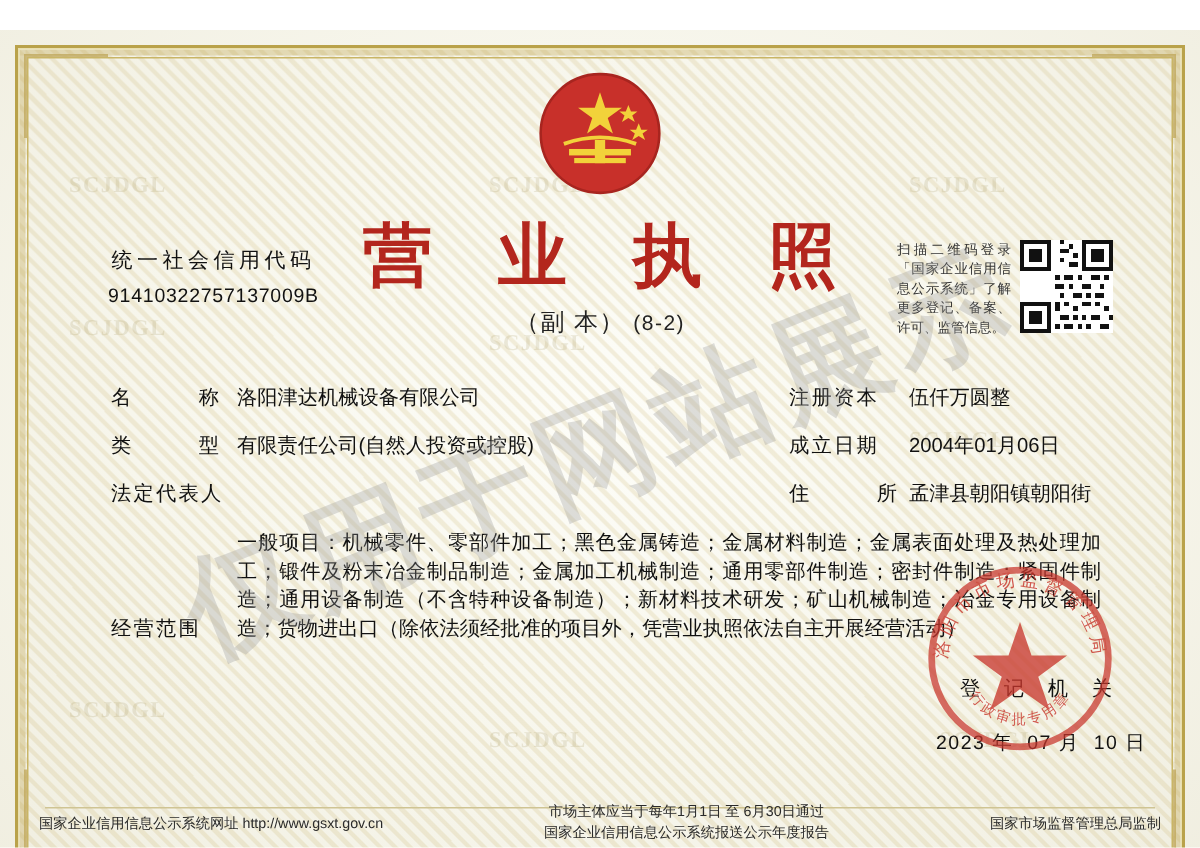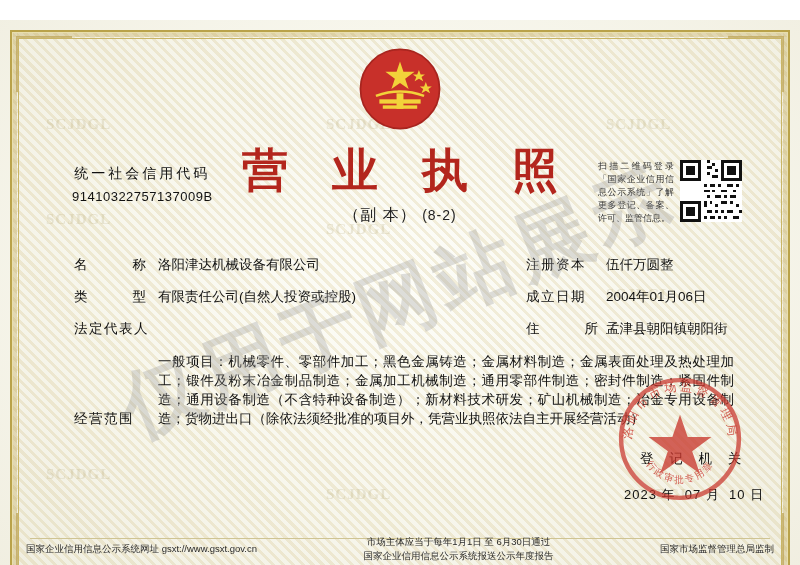--- a/index.html
+++ b/index.html
@@ -290,21 +290,21 @@
     </text>
   </svg>
 
   <div class="watermark">
     <span>仅用于网站展示</span>
   </div>
 
   <div class="divider"></div>
 
   <div class="footer">
-    <div>国家企业信用信息公示系统网址 gsxt://www.gsxt.gov.cn</div>
+    <div>国家企业信用信息公示系统网址 http://www.gsxt.gov.cn</div>
     <div class="mid">
       <div>市场主体应当于每年1月1日 至 6月30日通过</div>
       <div>国家企业信用信息公示系统报送公示年度报告</div>
     </div>
     <div>国家市场监督管理总局监制</div>
   </div>
 
 </div>
 
 </body></html>

